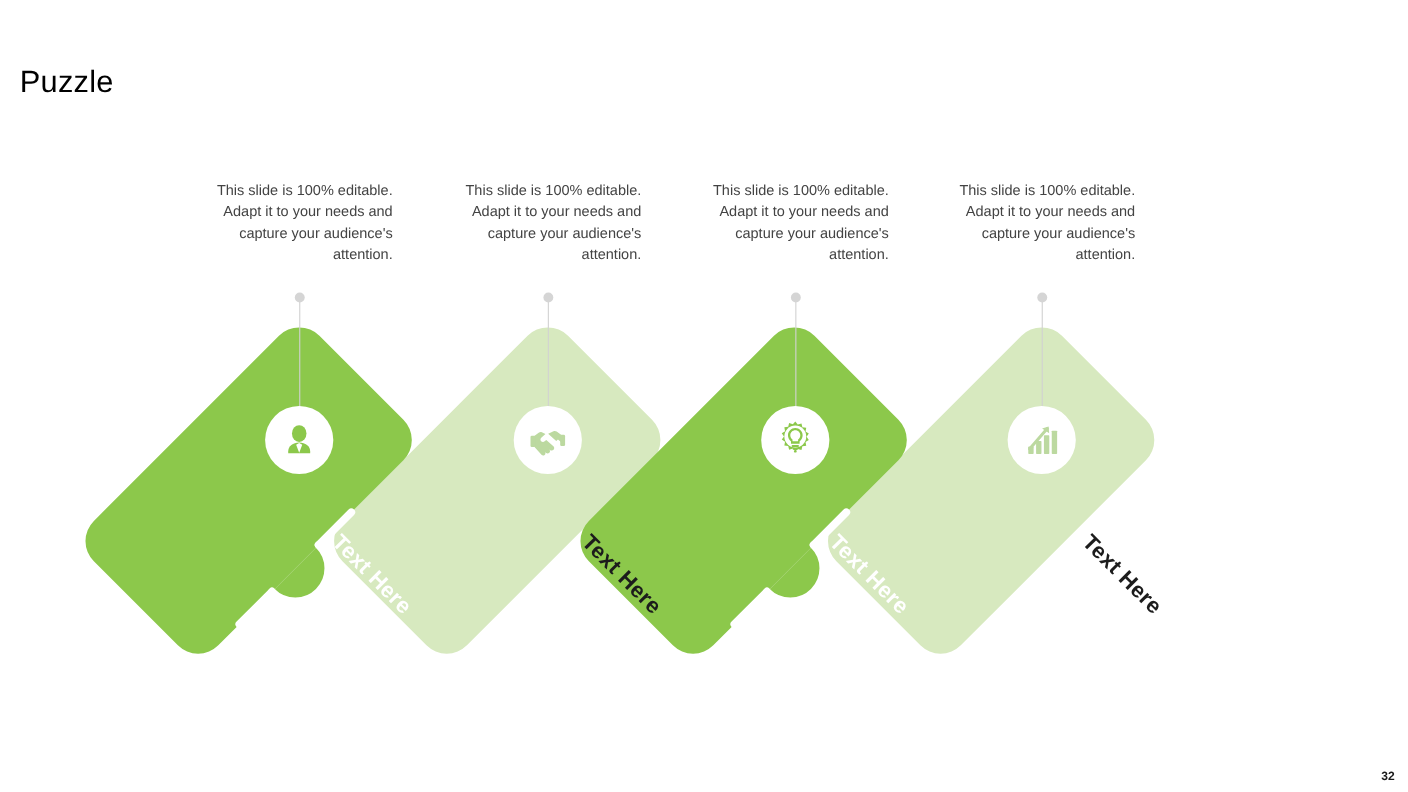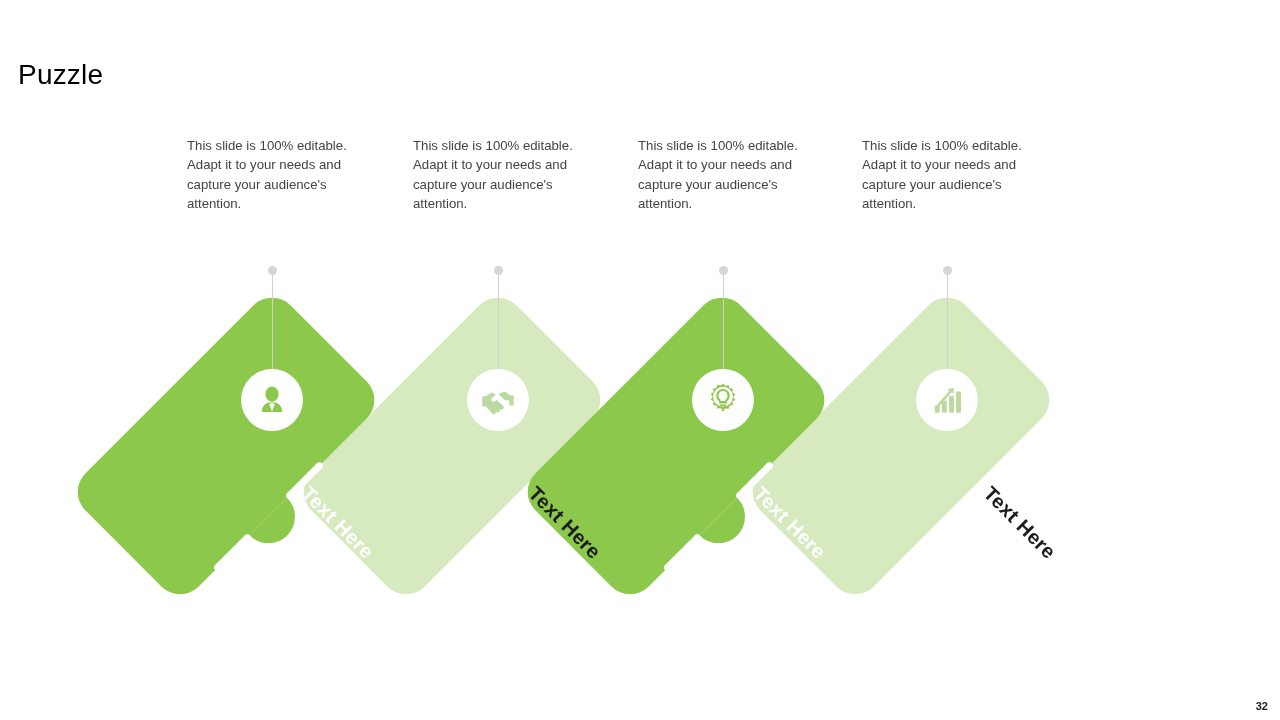--- a/index.html
+++ b/index.html
@@ -34,22 +34,22 @@
     letter-spacing: 0.2px;
     line-height: 1.05;
     white-space: nowrap;
     margin-top: 32px;
   }
 
   
   .caption {
     position: absolute;
     width: 170px;
-    top: 136px;
-    text-align: left;
+    top: 163px;
+    text-align: right;
     font-size: 13.2px;
     line-height: 19.3px;
     color: #434343;
   }
   #caption-0 { left: 187px; }
   #caption-1 { left: 413px; }
   #caption-2 { left: 638px; }
   #caption-3 { left: 862px; }
 
   

